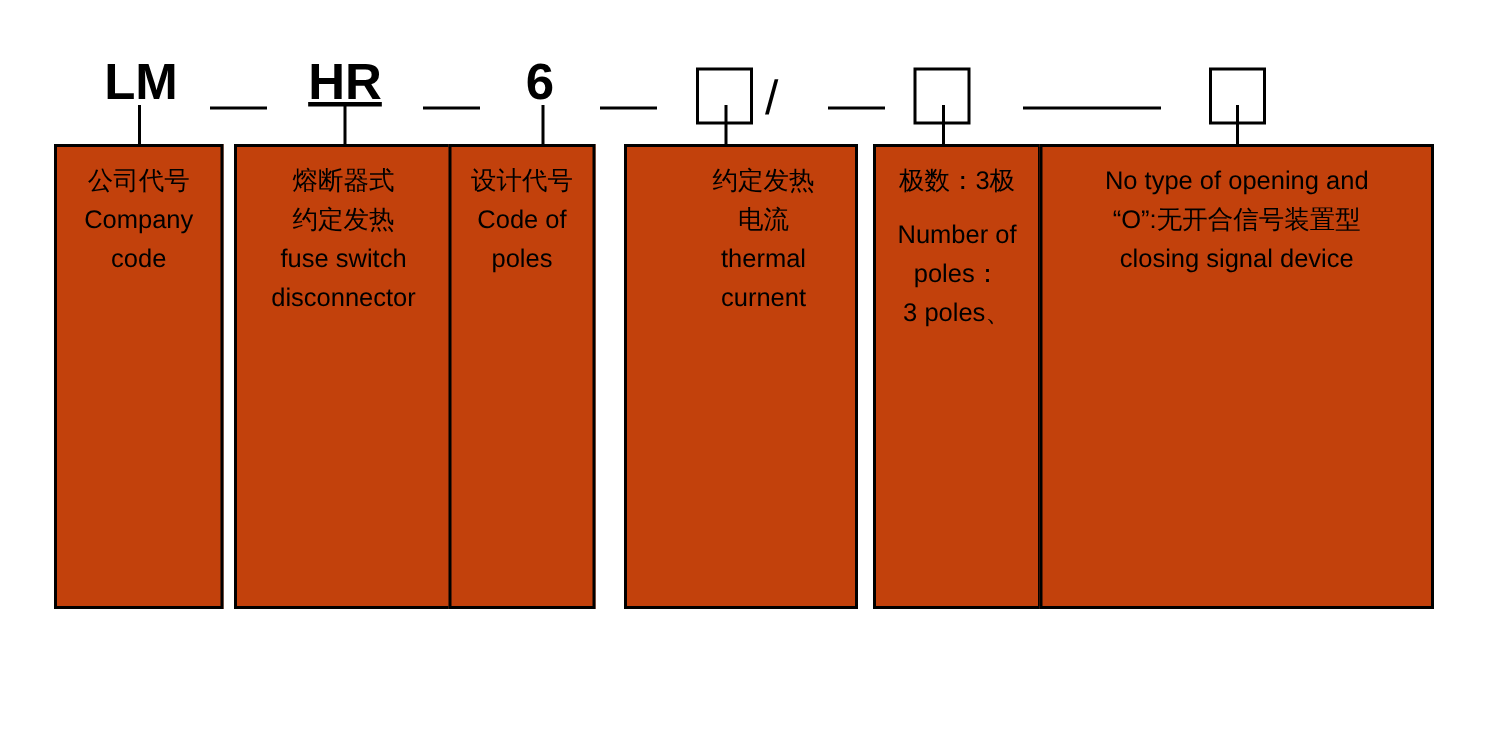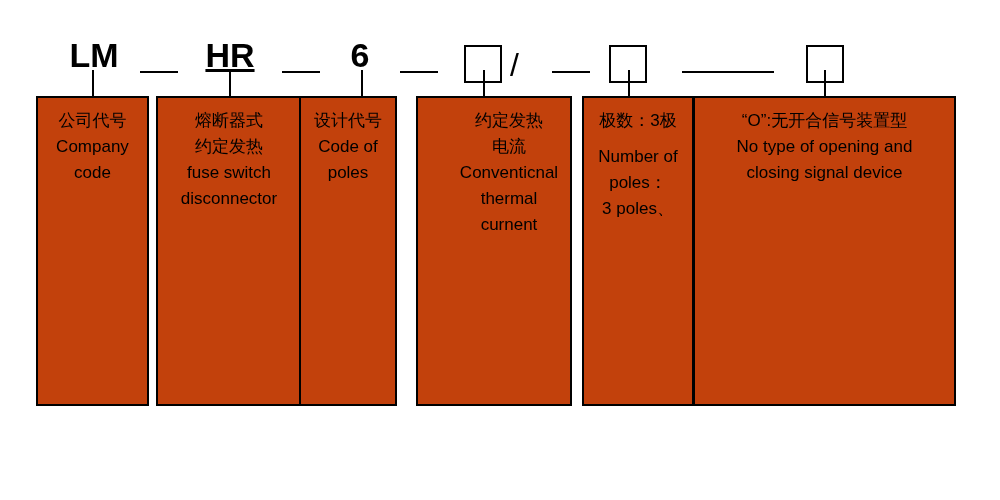--- a/index.html
+++ b/index.html
@@ -139,32 +139,31 @@
 
   <div class="desc-box" style="left:299px; width:98px;">
     <span class="desc-line">设计代号</span>
     <span class="desc-line">Code of</span>
     <span class="desc-line">poles</span>
   </div>
 
   <div class="desc-box" style="left:416px; width:156px;padding-left:36px;">
     <span class="desc-line">约定发热</span>
     <span class="desc-line">电流</span>
-    <span class="desc-line">Conventicnal</span>
     <span class="desc-line">thermal</span>
     <span class="desc-line">curnent</span>
   </div>
 
   <div class="desc-box" style="left:572px; width:112px;margin-left:10px;">
     <span class="desc-line">极数：3极</span>
     <span class="desc-gap"></span>
     <span class="desc-line">Number of</span>
     <span class="desc-line">poles：</span>
     <span class="desc-line">3 poles、</span>
   </div>
 
   <div class="desc-box" style="left:693px; width:263px;">
+    <span class="desc-line wrap">No type of opening and</span>
     <span class="desc-line">“O”:无开合信号装置型</span>
-    <span class="desc-line wrap">No type of opening and</span>
     <span class="desc-line wrap">closing signal device</span>
   </div>
 
 </div>
 
 </body></html>

